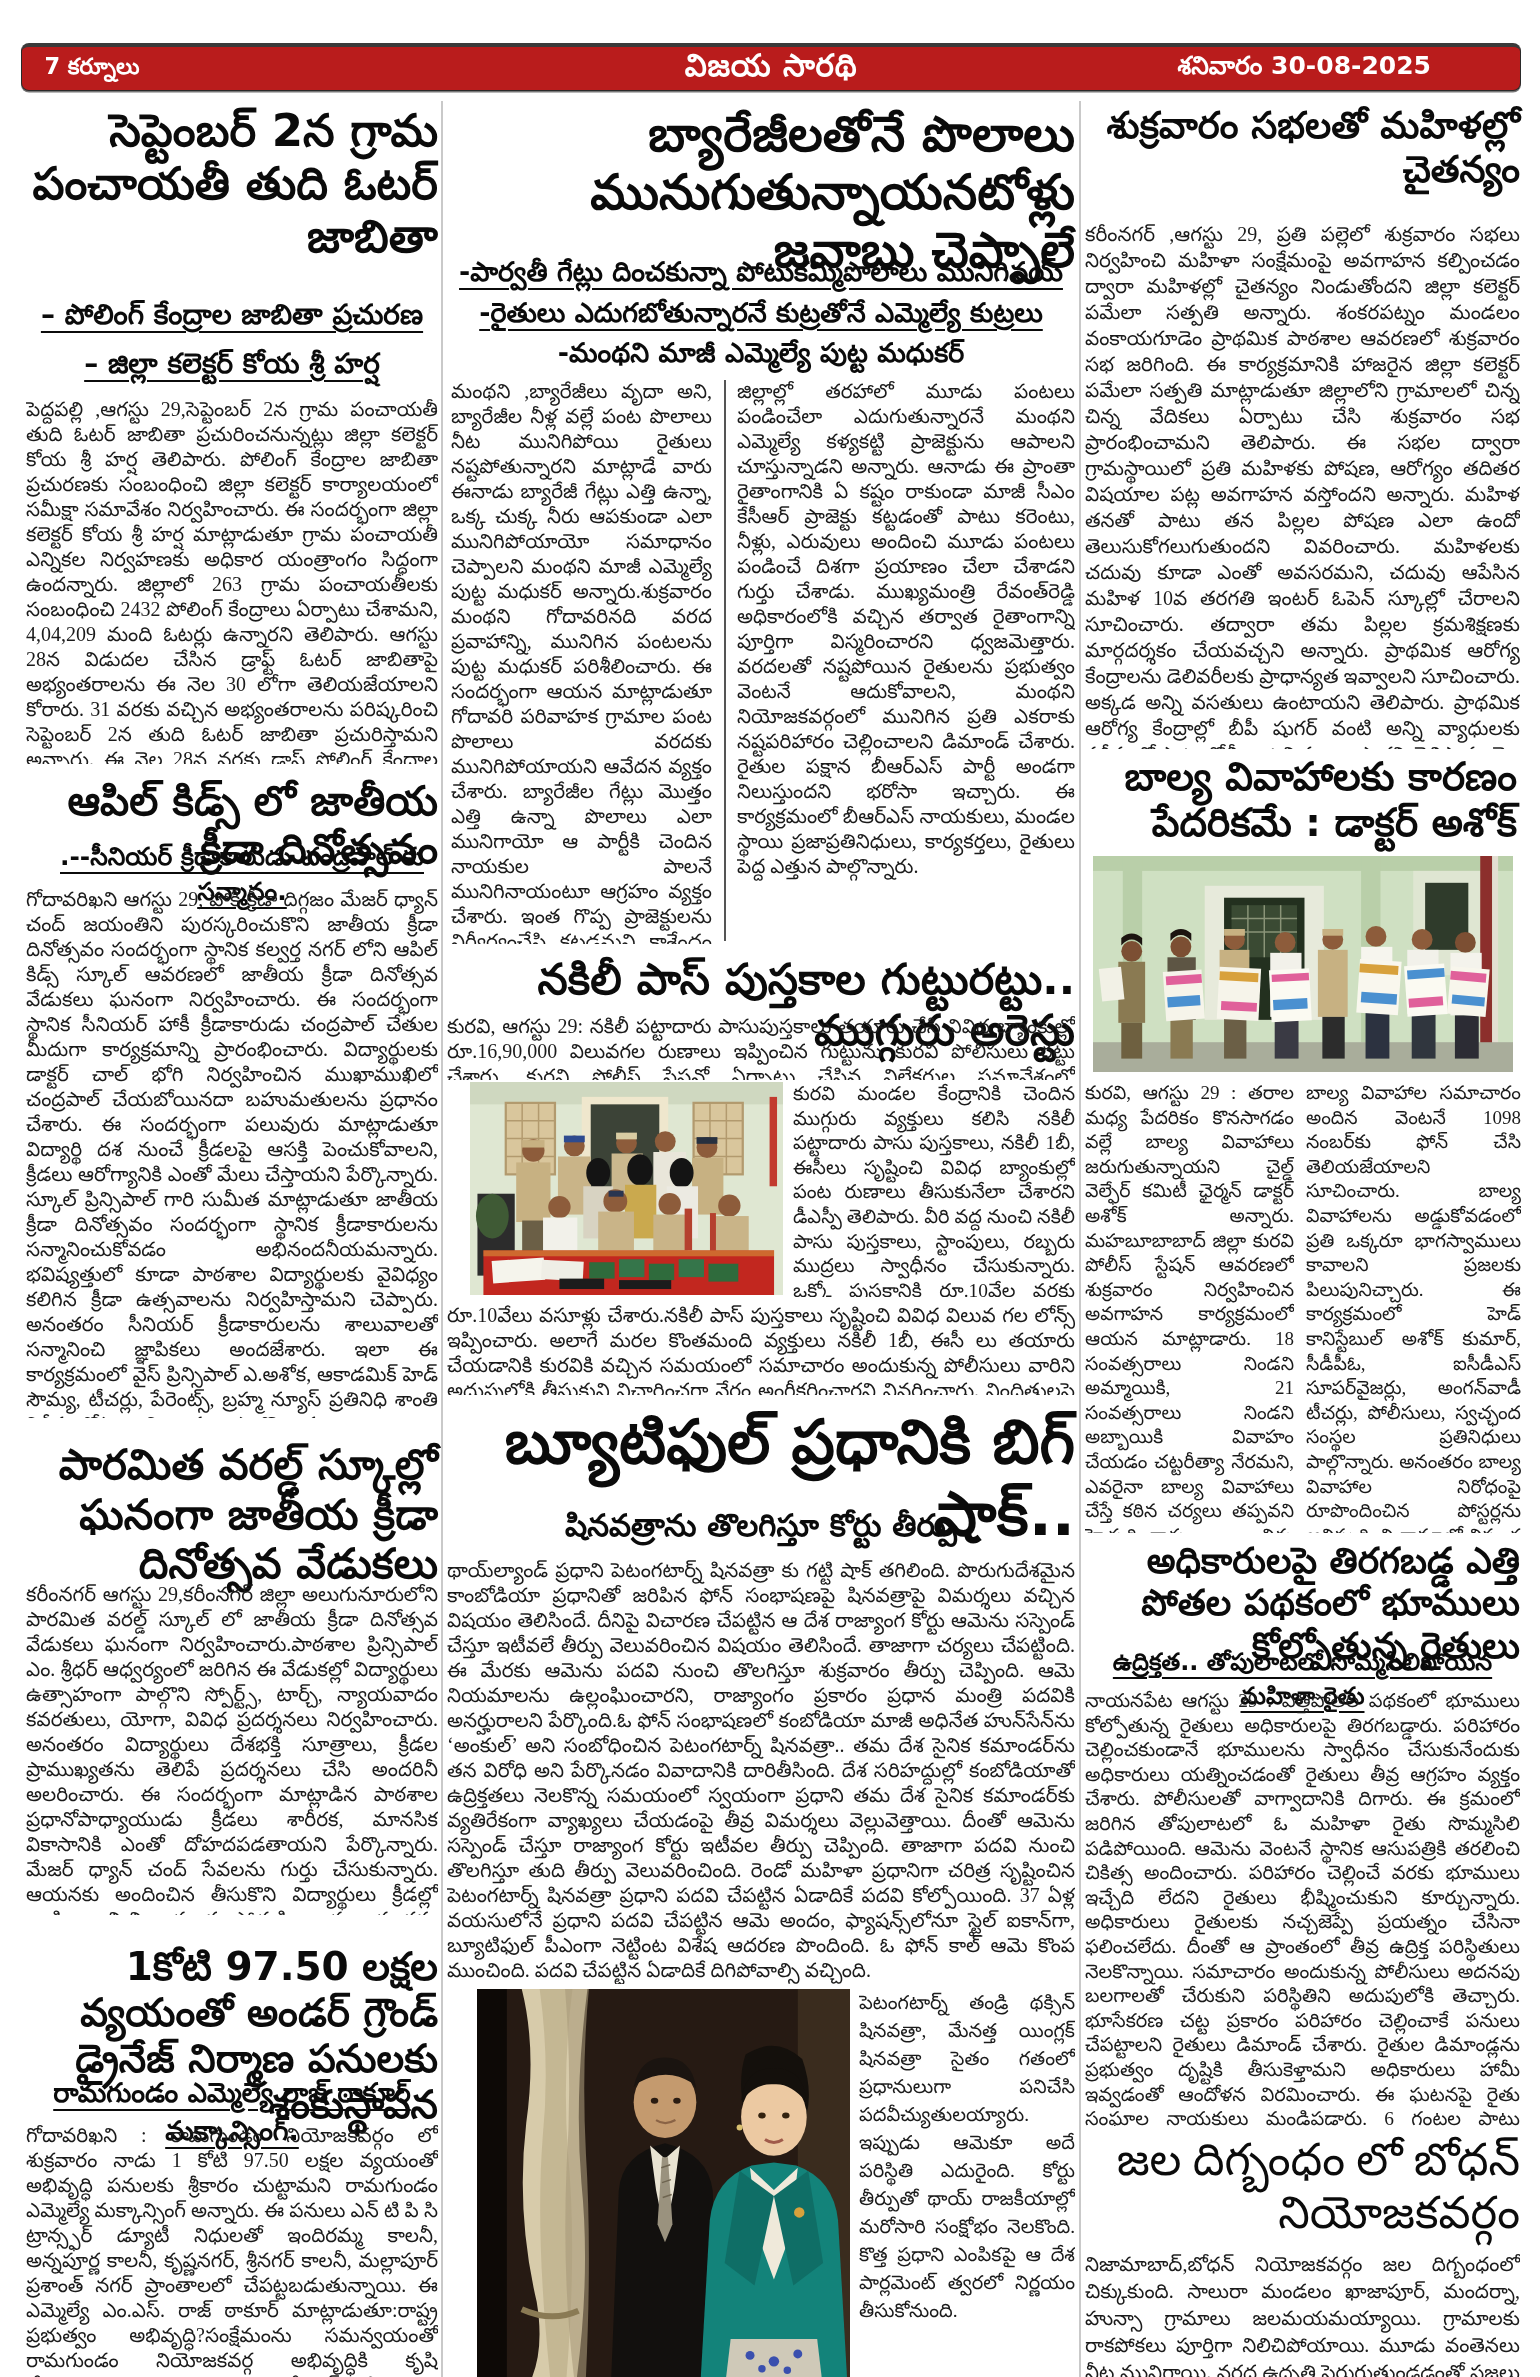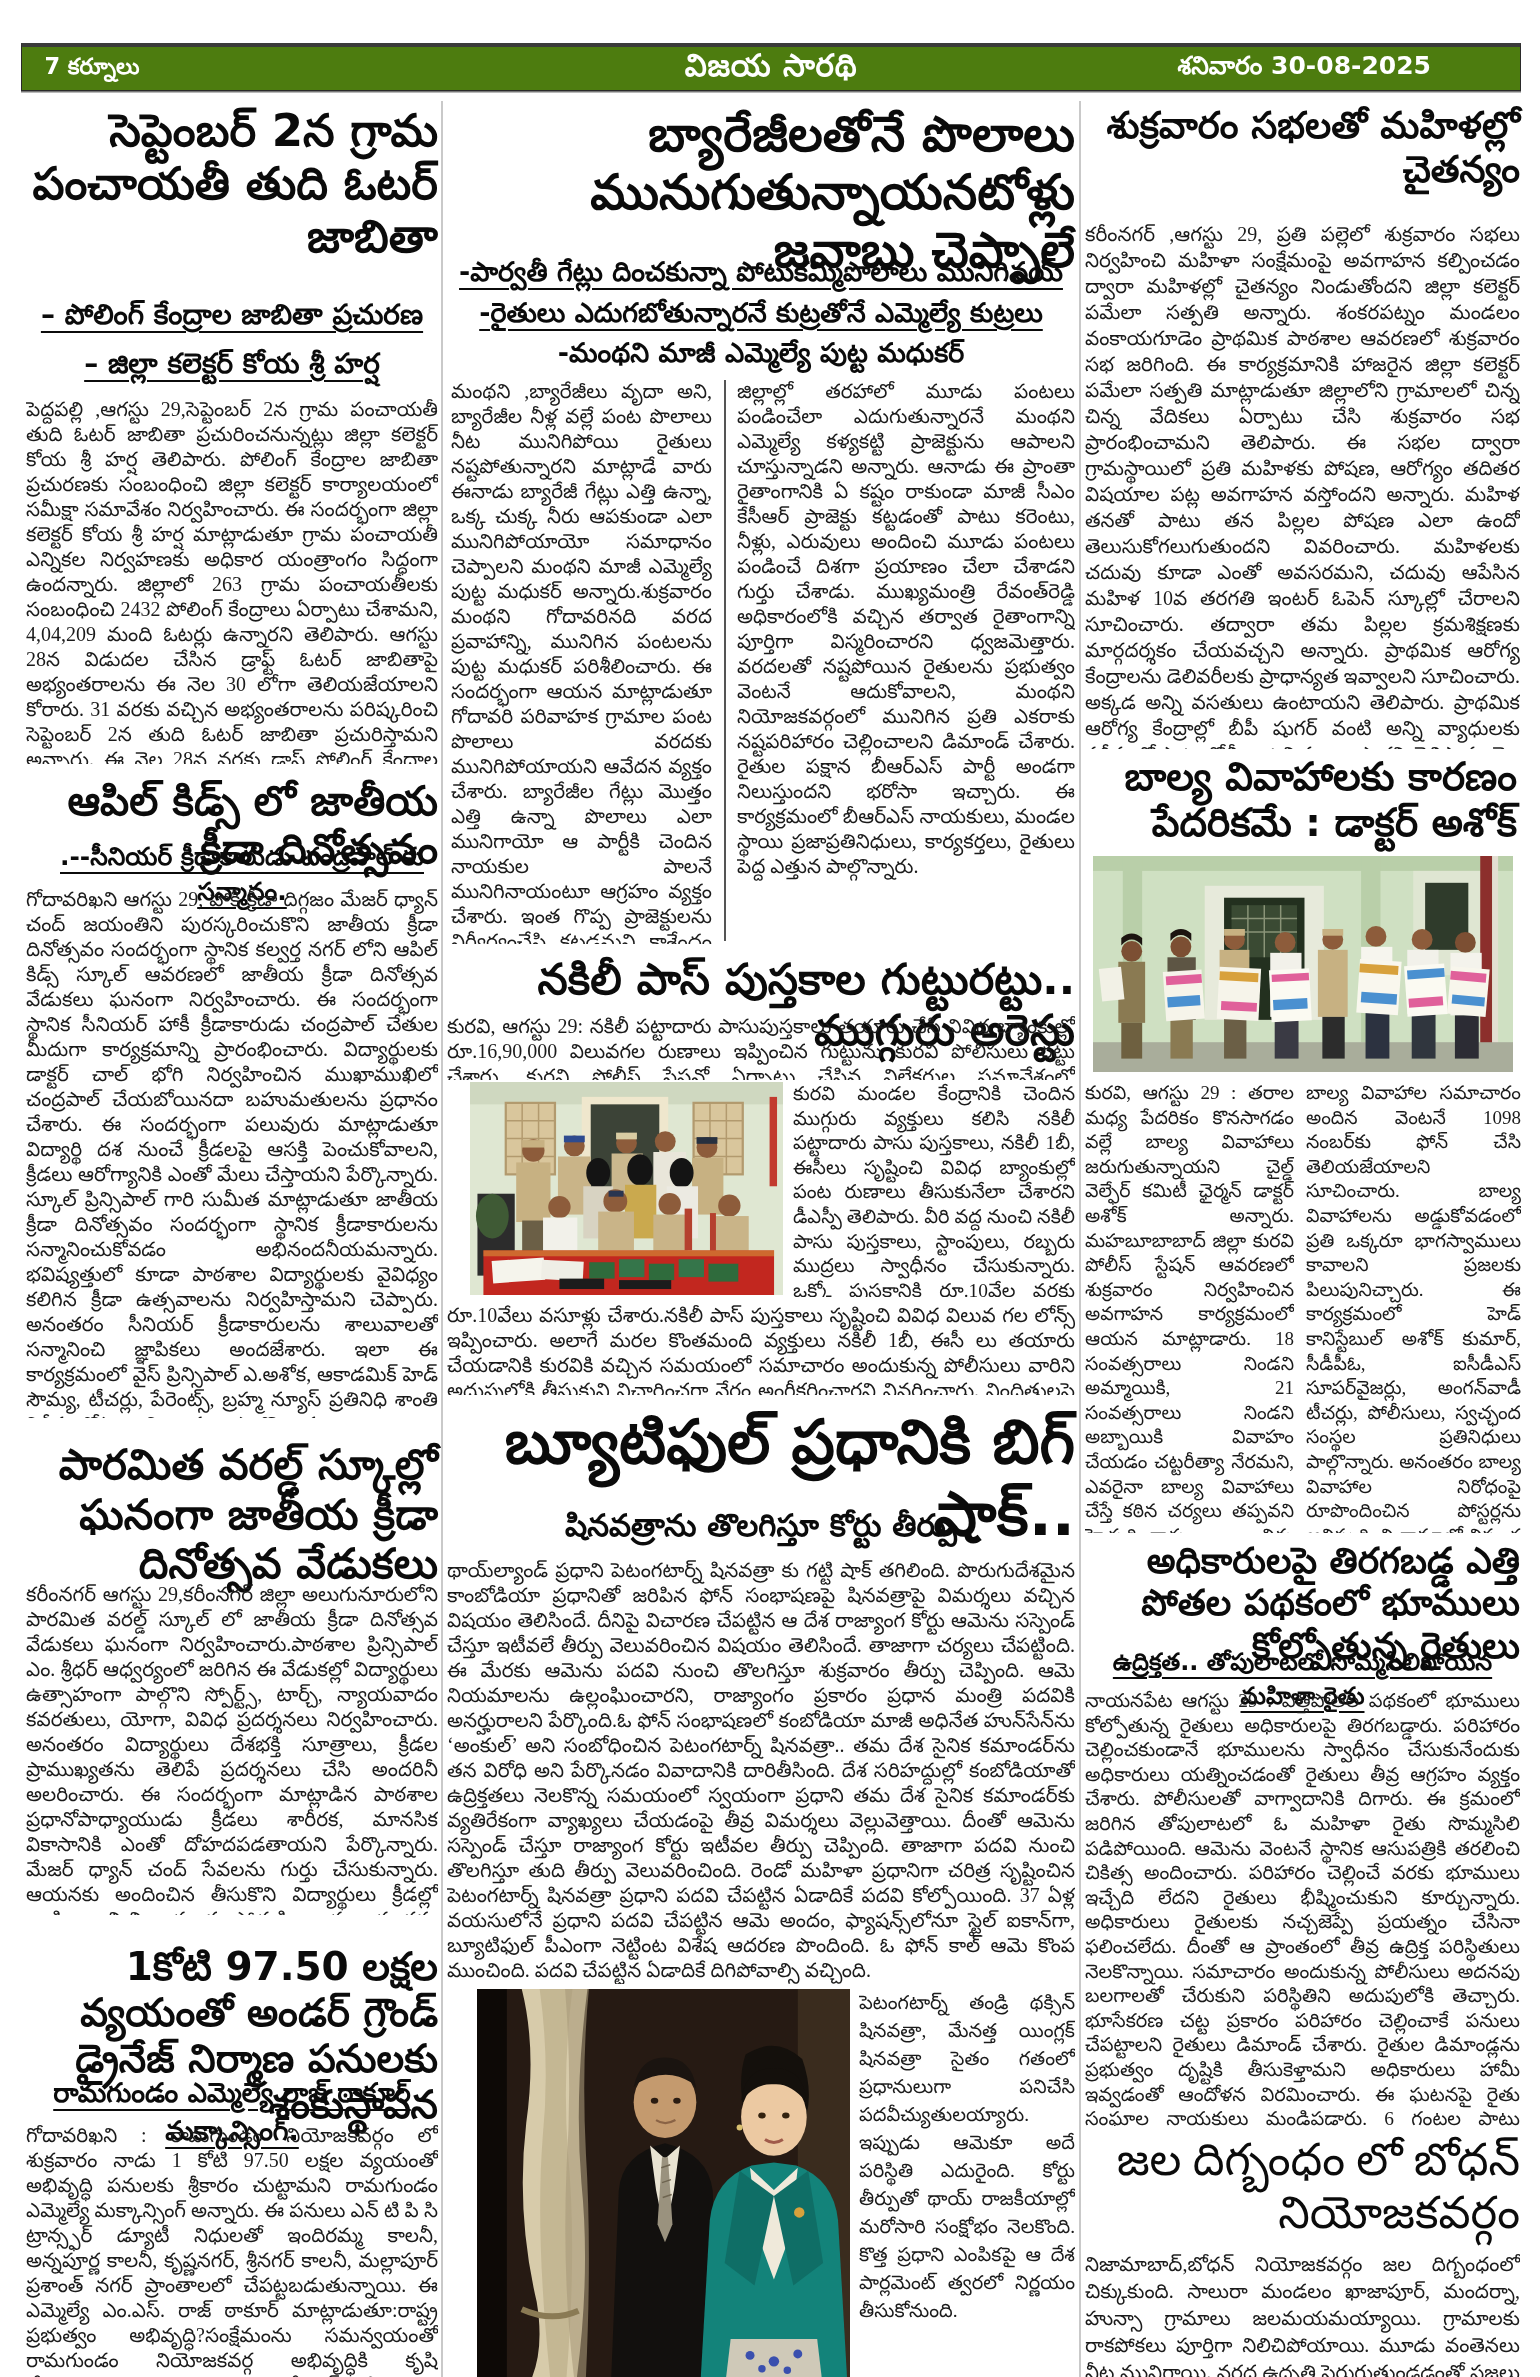--- a/index.html
+++ b/index.html
@@ -1,21 +1,21 @@
 <!DOCTYPE html>
 <html style="font-size:12px"><head>
 <meta charset="utf-8">
 <style>
   html,body{margin:0;padding:0;background:#ffffff;}
   .page{position:relative;width:1541px;height:2377px;background:#ffffff;overflow:hidden;
         font-family:"Liberation Serif","DejaVu Serif",serif;color:#141414;}
   
   .mast-wrap{position:absolute;left:21px;top:43px;width:1498px;height:43px;
-             border:1.5px solid #2a2a2a;border-top:4.5px solid #3a3a3a;border-radius:0;
-             background:#4d7c0f;box-shadow:0 1.5px 0 #777;display:flex;align-items:center;}
+             border:1.5px solid #2a2a2a;border-top:4.5px solid #3a3a3a;border-radius:8px;
+             background:#b91c1c;box-shadow:0 1.5px 0 #777;display:flex;align-items:center;}
   .mast-left{position:absolute;left:22.4px;color:#fff;font-size:22.4px;font-weight:bold;
              font-family:"DejaVu Sans",sans-serif;}
   .mast-center{position:absolute;left:0;right:0;text-align:center;color:#fff;font-size:31px;
                font-weight:900;font-family:"DejaVu Sans",sans-serif;letter-spacing:0.7px;}
   .mast-right{position:absolute;right:89px;color:#fff;font-size:25px;font-weight:900;
               font-family:"DejaVu Sans",sans-serif;}
   
   .vrule{position:absolute;width:1.5px;background:#c9c9c9;}
   
   .headline{position:absolute;text-align:right;font-weight:900;color:#0b0b0b;

